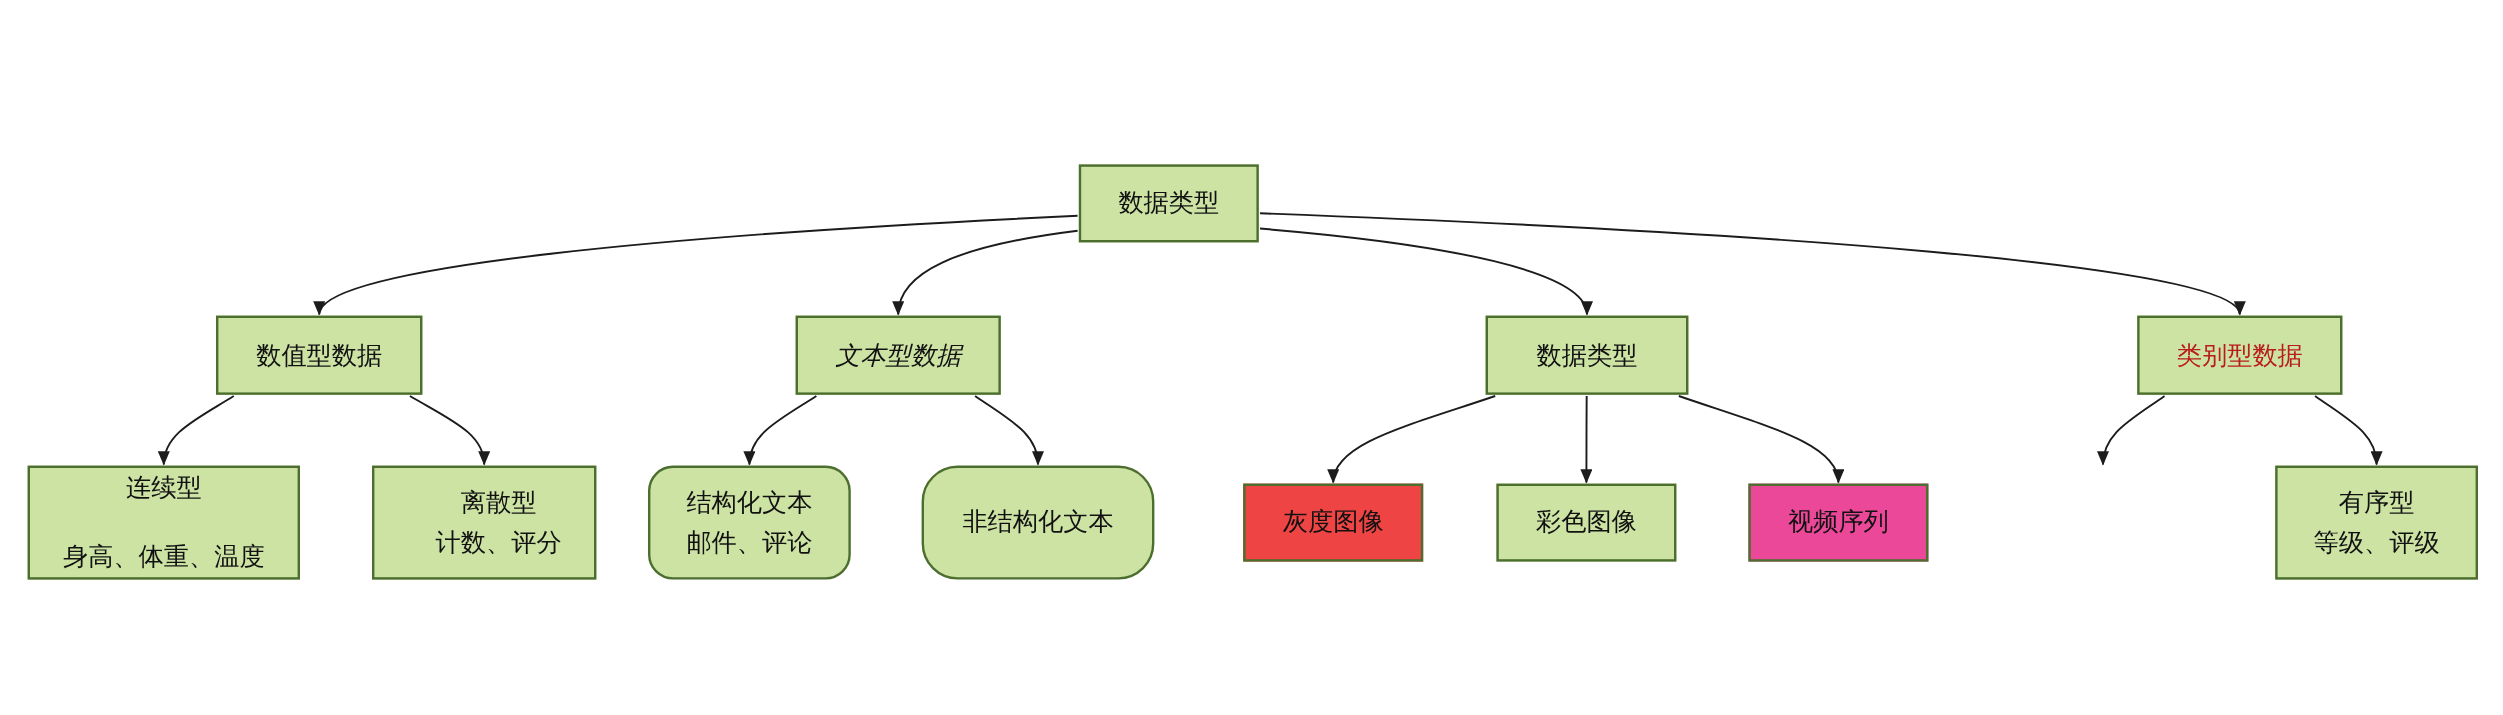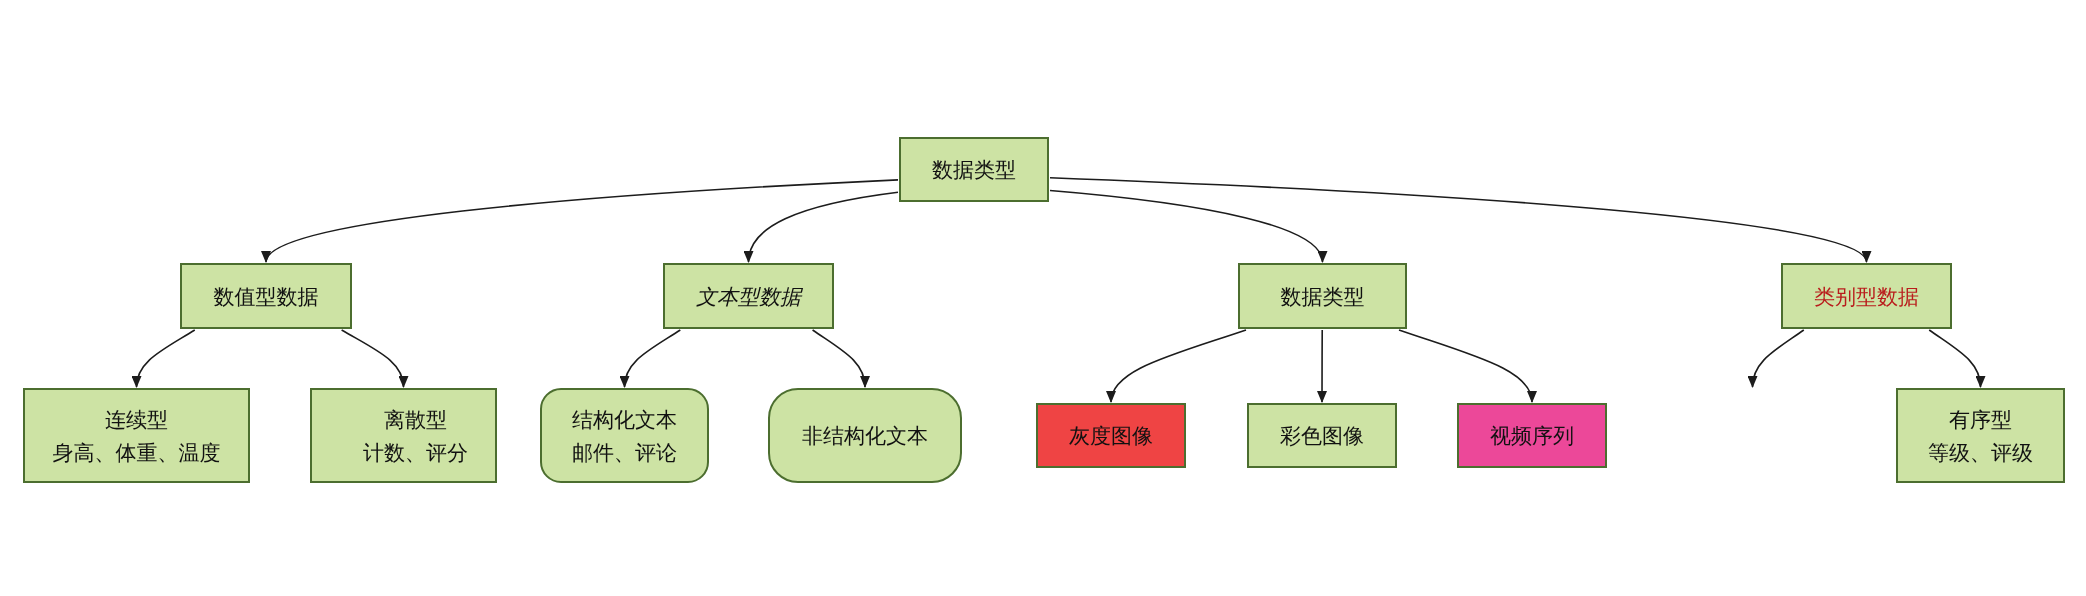--- a/index.html
+++ b/index.html
@@ -77,21 +77,21 @@
       </div>
       <div class="node" style="left: 663px; top: 263px; width: 171px; height: 66px; background: rgb(205, 227, 164); border-color: rgb(76, 110, 47); color: rgb(17, 17, 17); font-style: italic;">
         <div class="node-line">文本型数据</div>
       </div>
       <div class="node" style="left: 1238px; top: 263px; width: 169px; height: 66px; background: rgb(205, 227, 164); border-color: rgb(76, 110, 47); color: rgb(17, 17, 17);">
         <div class="node-line">数据类型</div>
       </div>
       <div class="node" style="left: 1781px; top: 263px; width: 171px; height: 66px; background: rgb(205, 227, 164); border-color: rgb(76, 110, 47); color: #b91c1c;">
         <div class="node-line">类别型数据</div>
       </div>
-      <div class="node" style="left: 23px; top: 388px; width: 227px; height: 95px; background: rgb(205, 227, 164); border-color: rgb(76, 110, 47); color: rgb(17, 17, 17);">
+      <div class="node" style="left: 23px; top: 388px; width: 227px; height: 95px; background: rgb(205, 227, 164); border-color: rgb(76, 110, 47); color: rgb(17, 17, 17); justify-content: space-between;">
         <div class="node-line">连续型</div>
         <div class="node-line">身高、体重、温度</div>
       </div>
       <div class="node" style="left: 310px; top: 388px; width: 187px; height: 95px; background: rgb(205, 227, 164); border-color: rgb(76, 110, 47); color: rgb(17, 17, 17); padding-left: 24px;">
         <div class="node-line">离散型</div>
         <div class="node-line">计数、评分</div>
       </div>
       <div class="node" style="left: 540px; top: 388px; width: 169px; height: 95px; background: rgb(205, 227, 164); border-color: rgb(76, 110, 47); color: rgb(17, 17, 17); border-radius: 21px;">
         <div class="node-line">结构化文本</div>
         <div class="node-line">邮件、评论</div>

